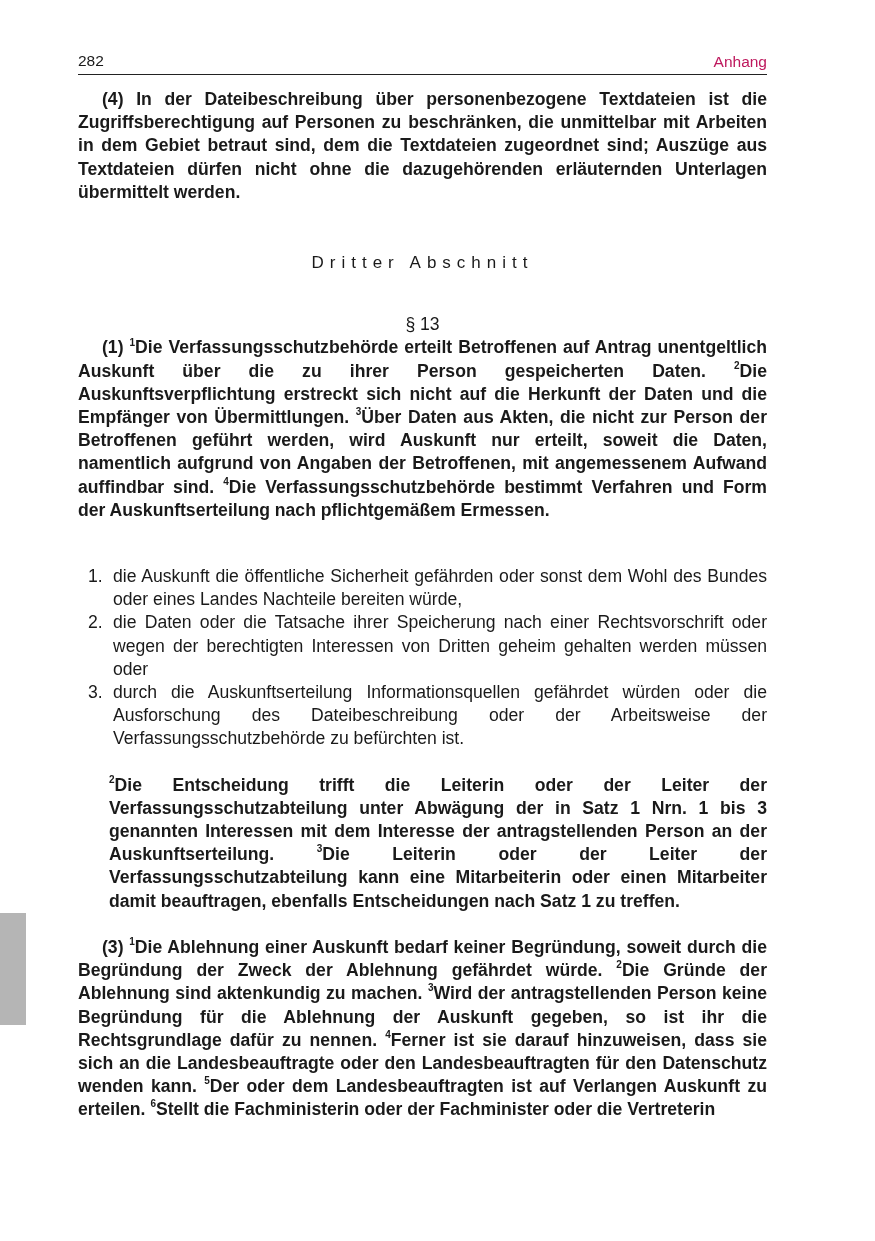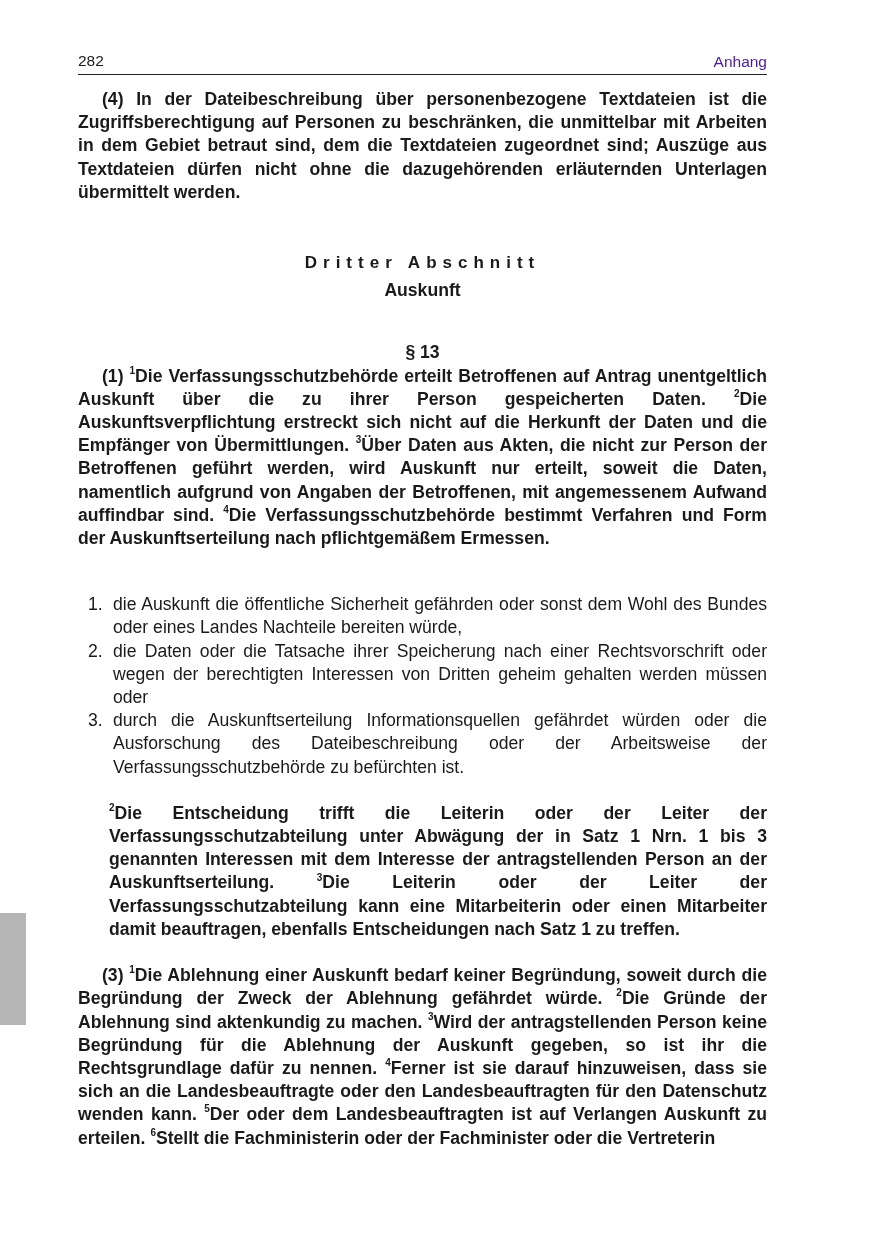--- a/index.html
+++ b/index.html
@@ -2,26 +2,26 @@
 <html><head>
 <meta charset="utf-8">
 <style>
   html, body { margin:0; padding:0; background:#ffffff; }
   body { width:875px; height:1241px; position:relative; overflow:hidden;
          font-family:"Liberation Sans", "DejaVu Sans", sans-serif; color:#1a1a1a; }
   .page-tab { position:absolute; left:0; top:913px; width:26px; height:112px; background:#b5b5b5; }
   .header { position:absolute; left:78px; top:50px; width:689px; height:24px;
             border-bottom:1.2px solid #222; font-size:15.5px;text-align:right; }
   .header .num { position:absolute; left:0; top:2px; }
-  .header .sec { position:absolute; right:0; top:3px; color:#4c1d95; }
+  .header .sec { position:absolute; right:0; top:3px; color:#be185d; }
   .body { position:absolute; left:78px; top:88px; width:689px; font-size:17.6px; line-height:23.2px; }
   .para { text-align:justify; text-indent:24px; margin:0;font-weight:bold; }
   .para.noindent { text-indent:0;margin-left:31px; }
   sup { font-size:10px; line-height:0; vertical-align:super; position:relative; top:-1px; }
-  .center { text-align:center;font-weight:bold; }
+  .center { text-align:center; }
   .spaced { letter-spacing:6px; margin-top:47px; font-size:17px; }
   .bold { font-weight:bold; margin-top:5px; }
   .sect-num { margin-top:39px; }
   ol.list { list-style:none; margin:20px 0 0 0; padding:0; }
   ol.list li { position:relative; padding-left:35px; text-align:justify; }
   ol.list li .n { position:absolute; left:10px; top:0; }
   .gap { height:23px; }
 </style>
 </head>
 <body>
@@ -30,21 +30,20 @@
 
 <div class="header">
   <span class="num">282</span>
   <span class="sec">Anhang</span>
 </div>
 
 <div class="body">
   <p class="para">(4) In der Dateibeschreibung über personenbezogene Textdateien ist die Zugriffsberechtigung auf Personen zu beschränken, die unmittelbar mit Arbeiten in dem Gebiet betraut sind, dem die Textdateien zugeordnet sind; Auszüge aus Textdateien dürfen nicht ohne die dazugehörenden erläuternden Unterlagen übermittelt werden.</p>
 
   <div class="center spaced">Dritter Abschnitt</div>
-  <div class="center bold">Auskunft</div>
 
   <div class="center sect-num">§ 13</div>
 
   <p class="para"><span>(1) </span><sup>1</sup><span>Die Verfassungsschutzbehörde erteilt Betroffenen auf Antrag unentgeltlich Auskunft über die zu ihrer Person gespeicherten Daten. </span><sup>2</sup><span>Die Auskunftsverpflichtung erstreckt sich nicht auf die Herkunft der Daten und die Empfänger von Übermittlungen. </span><sup>3</sup><span>Über Daten aus Akten, die nicht zur Person der Betroffenen geführt werden, wird Auskunft nur erteilt, soweit die Daten, namentlich aufgrund von Angaben der Betroffenen, mit angemessenem Aufwand auffindbar sind. </span><sup>4</sup><span>Die Verfassungsschutzbehörde bestimmt Verfahren und Form der Auskunftserteilung nach pflichtgemäßem Ermessen.</span></p>
 
   <div class="gap"></div>
 
 
   <ol class="list">
     <li><span class="n">1.</span><span>die Auskunft die öffentliche Sicherheit gefährden oder sonst dem Wohl des Bundes oder eines Landes Nachteile bereiten würde,</span></li>

